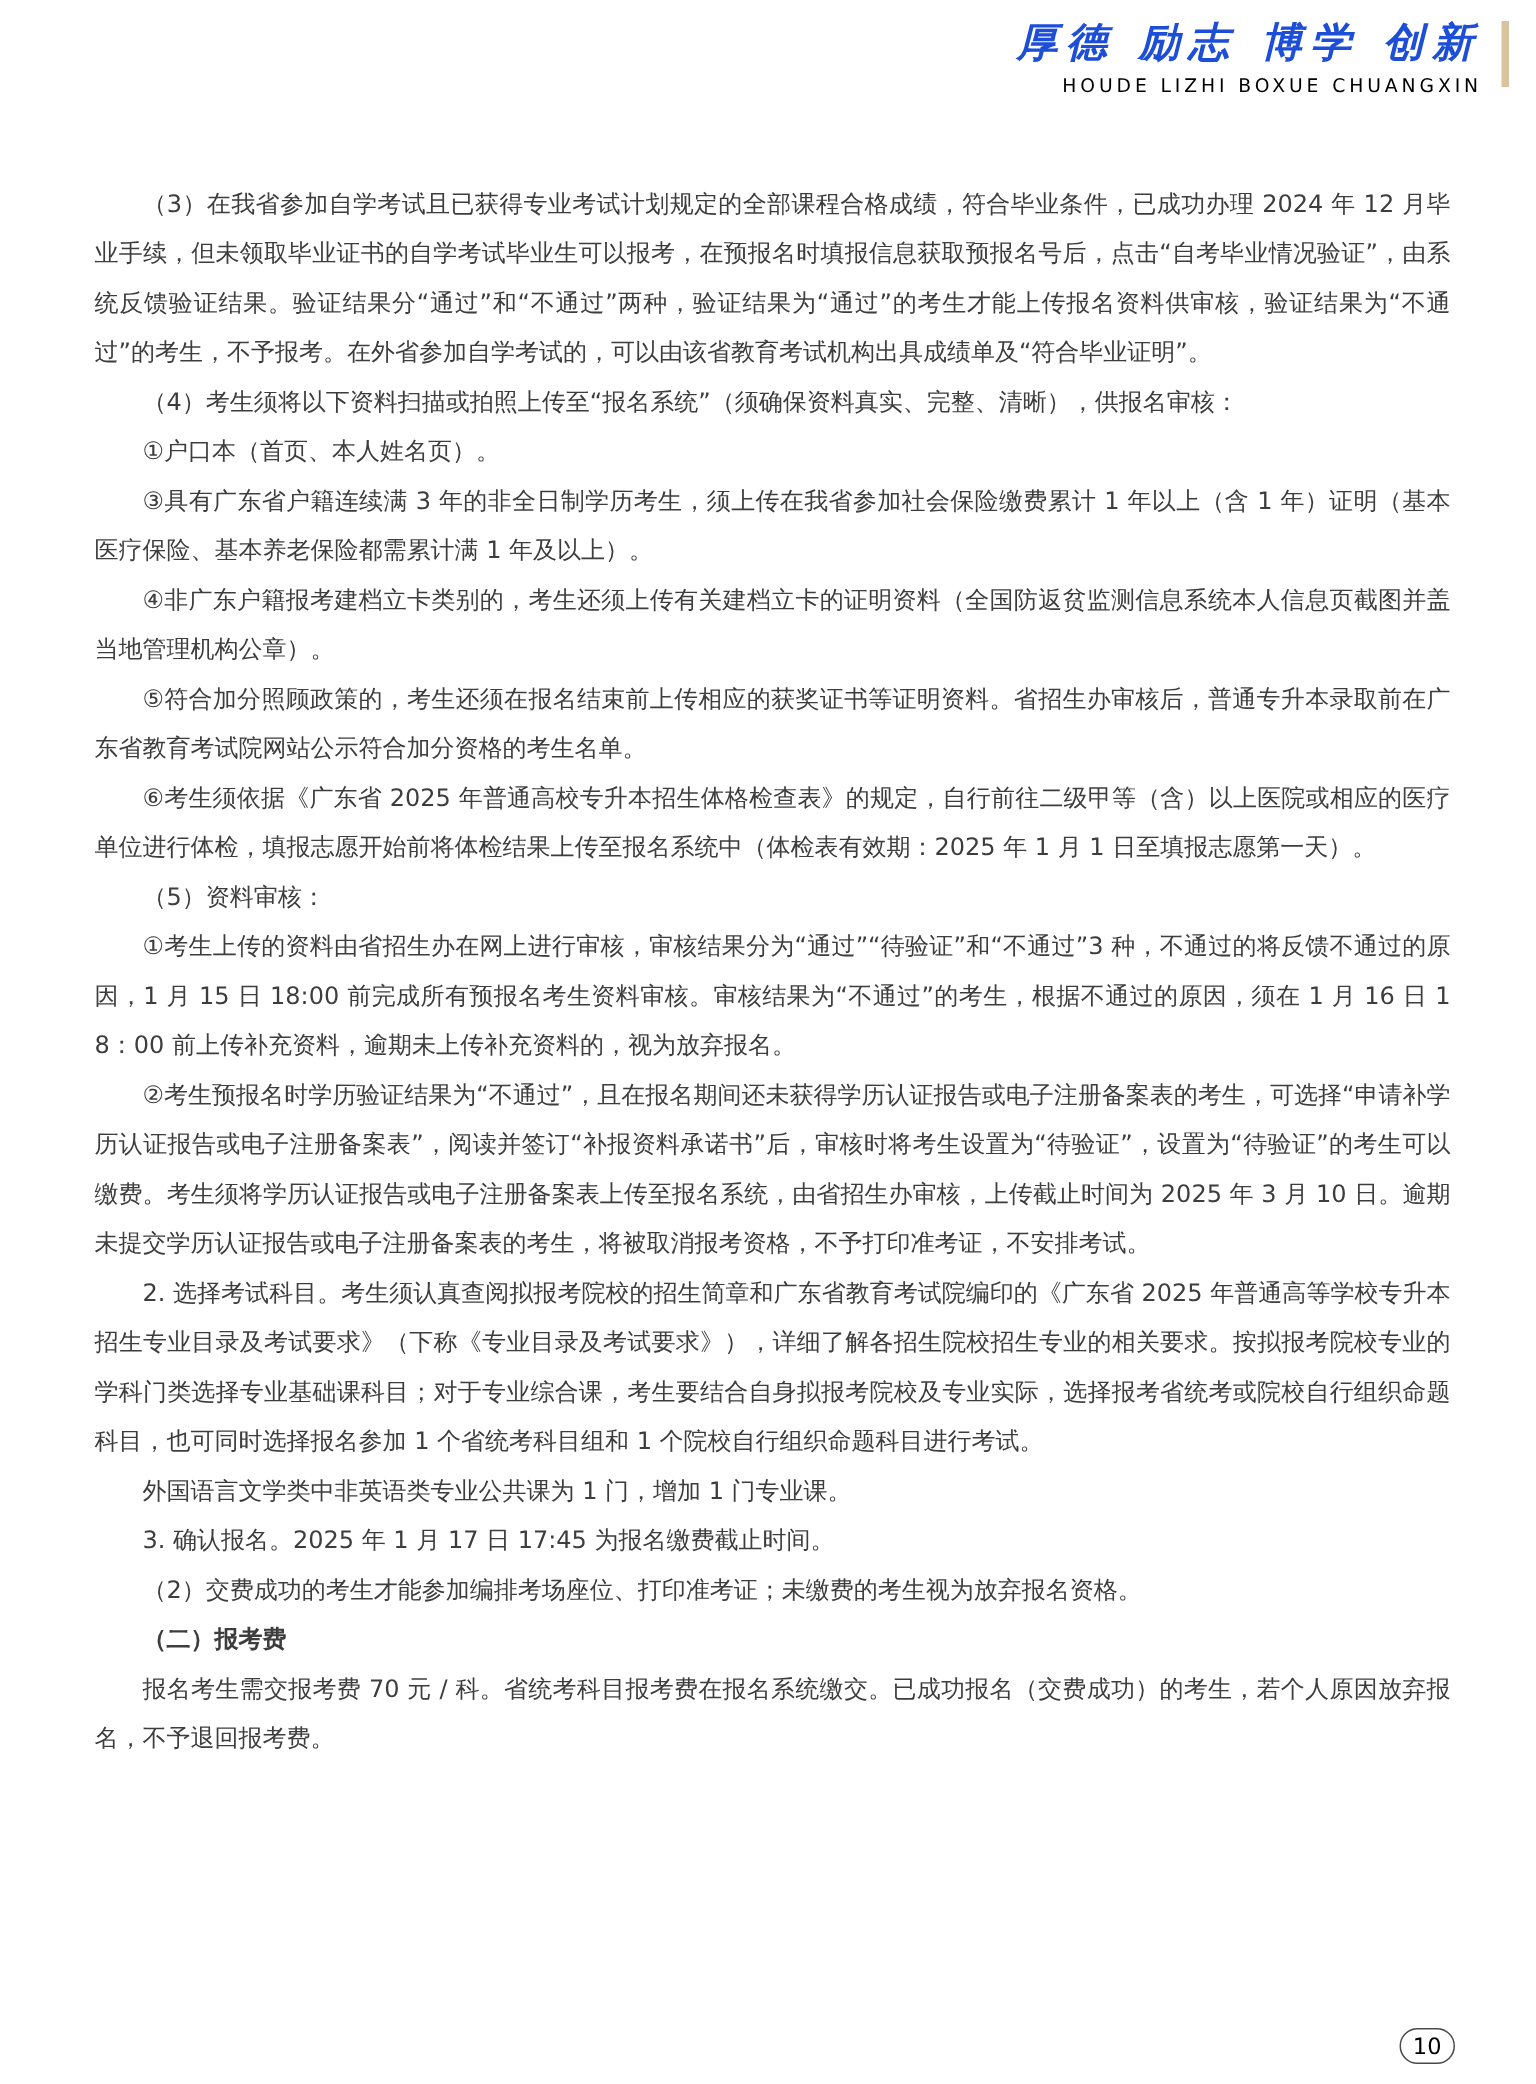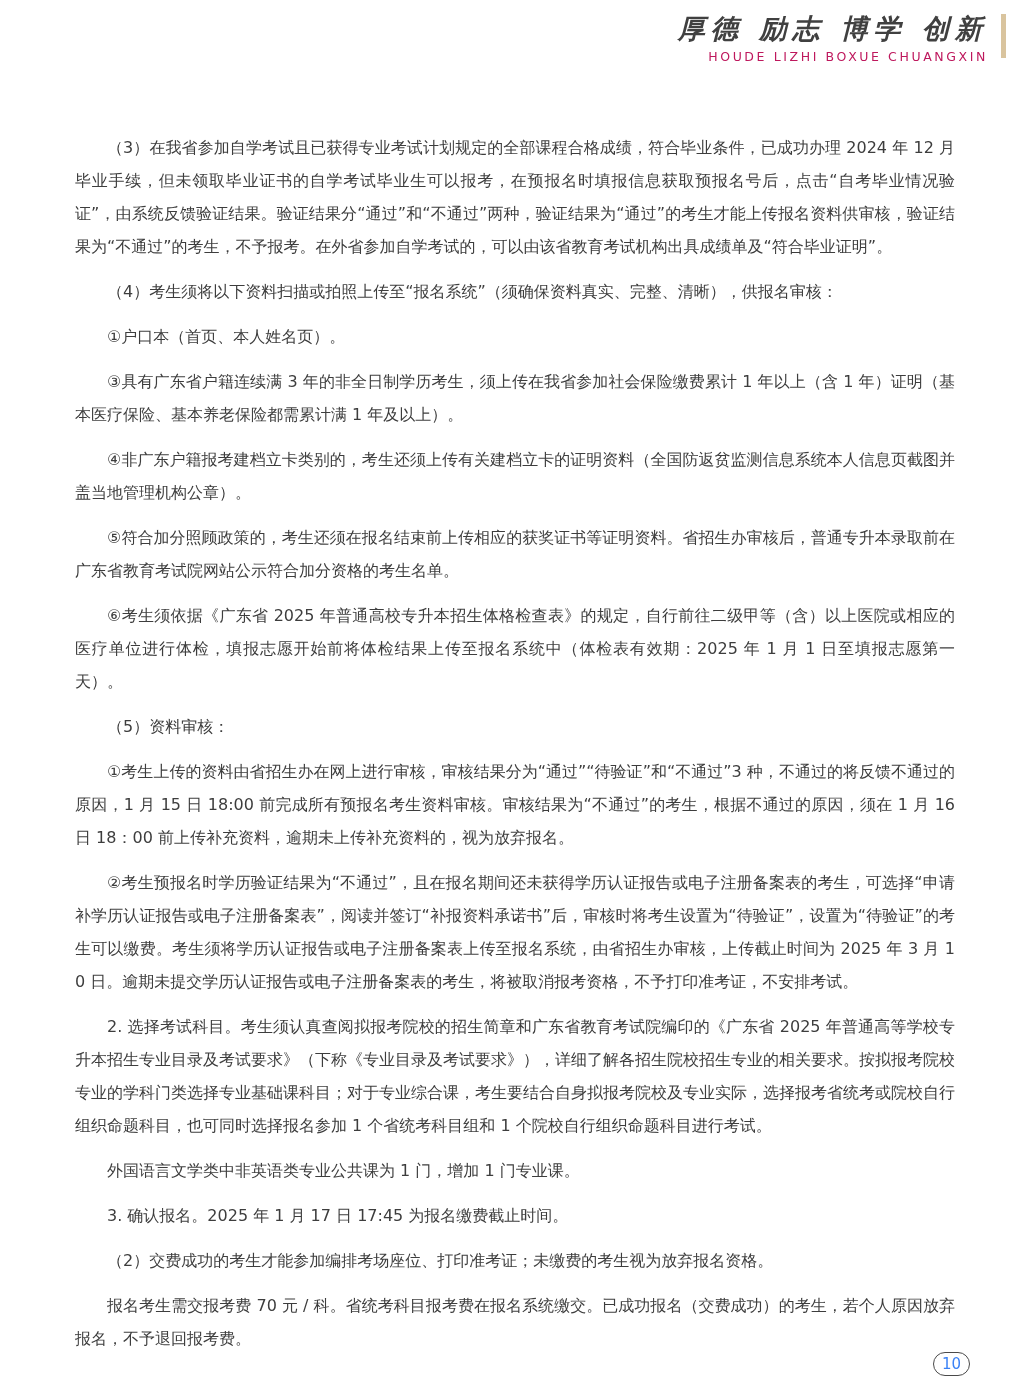--- a/index.html
+++ b/index.html
@@ -23,48 +23,48 @@
     display: flex;
     align-items: flex-start;
   }
   .motto-block { text-align: right; }
   .motto-cn {
     font-family: "DejaVu Serif", "Liberation Serif", serif;
     font-style: italic;
     font-weight: bold;
     font-size: 27px;
     letter-spacing: 6px;
-    color: #404040;
+    color: #1d4ed8;
     line-height: 34px;
     white-space: nowrap;
   }
   .motto-en {
     margin-top: 3px;
     font-size: 12.5px;
     letter-spacing: 2.6px;
-    color: #be185d;
+    color: #000000;
     white-space: nowrap;
   }
   .header-bar {
     width: 5px;
     height: 44px;
     background: #d9c49e;
     margin-left: 13px;
     margin-top: 2px;
   }
 
   
   .content {
     position: absolute;
     left: 63px;
     top: 119px;
     width: 904px;
   }
   .content p {
-    margin: 12px;
+    margin: 0;
     font-size: 16px;
     line-height: 33px;
     color: #3d3d3d;
     text-align: justify;
     text-indent: 2em;
     word-break: break-all;
   }
   .fee-heading {
     margin: 0;
     margin-top: 29px;
@@ -82,21 +82,21 @@
     right: 54px;
     bottom: 13px;
     min-width: 18px;
     padding: 0 8px;
     height: 22px;
     line-height: 22px;
     text-align: center;
     border: 1.5px solid #4a4a4a;
     border-radius: 12px;
     font-size: 15px;
-    color: #3b82f6;
+    color: #000000;
   }
 </style>
 </head>
 <body>
 
 <div class="page">
 
   <div class="header">
     <div class="motto-block">
       <div class="motto-cn">厚德 励志 博学 创新</div>
@@ -114,18 +114,19 @@
     <p>⑤符合加分照顾政策的，考生还须在报名结束前上传相应的获奖证书等证明资料。省招生办审核后，普通专升本录取前在广东省教育考试院网站公示符合加分资格的考生名单。</p>
     <p>⑥考生须依据《广东省 2025 年普通高校专升本招生体格检查表》的规定，自行前往二级甲等（含）以上医院或相应的医疗单位进行体检，填报志愿开始前将体检结果上传至报名系统中（体检表有效期：2025 年 1 月 1 日至填报志愿第一天）。</p>
     <p>（5）资料审核：</p>
     <p>①考生上传的资料由省招生办在网上进行审核，审核结果分为“通过”“待验证”和“不通过”3 种，不通过的将反馈不通过的原因，1 月 15 日 18:00 前完成所有预报名考生资料审核。审核结果为“不通过”的考生，根据不通过的原因，须在 1 月 16 日 18：00 前上传补充资料，逾期未上传补充资料的，视为放弃报名。</p>
     <p>②考生预报名时学历验证结果为“不通过”，且在报名期间还未获得学历认证报告或电子注册备案表的考生，可选择“申请补学历认证报告或电子注册备案表”，阅读并签订“补报资料承诺书”后，审核时将考生设置为“待验证”，设置为“待验证”的考生可以缴费。考生须将学历认证报告或电子注册备案表上传至报名系统，由省招生办审核，上传截止时间为 2025 年 3 月 10 日。逾期未提交学历认证报告或电子注册备案表的考生，将被取消报考资格，不予打印准考证，不安排考试。</p>
     <p>2. 选择考试科目。考生须认真查阅拟报考院校的招生简章和广东省教育考试院编印的《广东省 2025 年普通高等学校专升本招生专业目录及考试要求》（下称《专业目录及考试要求》），详细了解各招生院校招生专业的相关要求。按拟报考院校专业的学科门类选择专业基础课科目；对于专业综合课，考生要结合自身拟报考院校及专业实际，选择报考省统考或院校自行组织命题科目，也可同时选择报名参加 1 个省统考科目组和 1 个院校自行组织命题科目进行考试。</p>
     <p>外国语言文学类中非英语类专业公共课为 1 门，增加 1 门专业课。</p>
     <p>3. 确认报名。2025 年 1 月 17 日 17:45 为报名缴费截止时间。</p>
     <p>（2）交费成功的考生才能参加编排考场座位、打印准考证；未缴费的考生视为放弃报名资格。</p>
 
+    <p class="fee-heading">（二）报考费</p>
     <p>报名考生需交报考费 70 元 / 科。省统考科目报考费在报名系统缴交。已成功报名（交费成功）的考生，若个人原因放弃报名，不予退回报考费。</p>
   </div>
 
   <div class="page-number">10</div>
 
 </div>
 
 </body></html>

